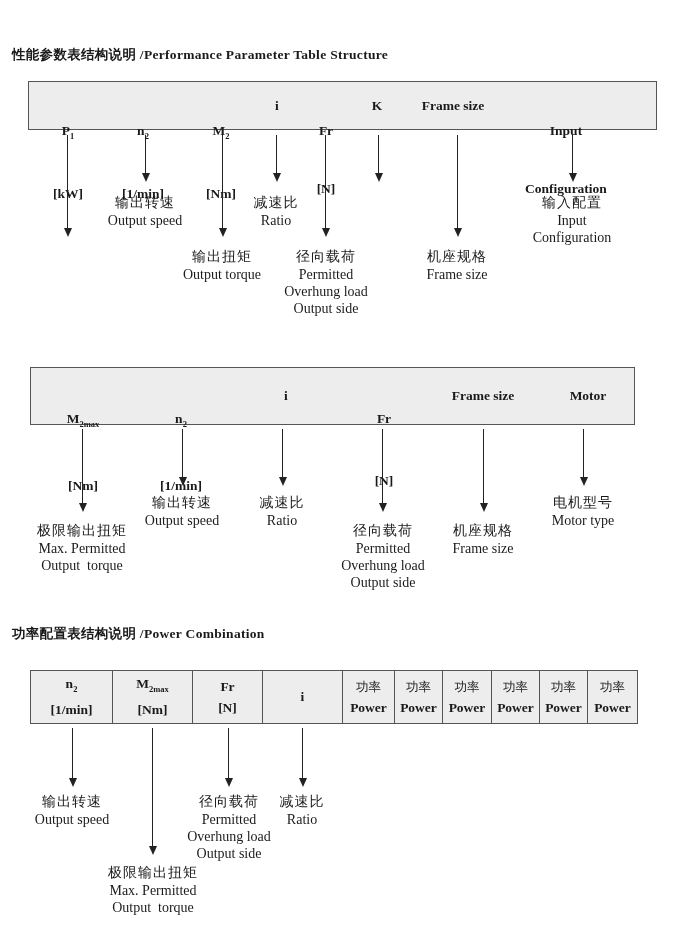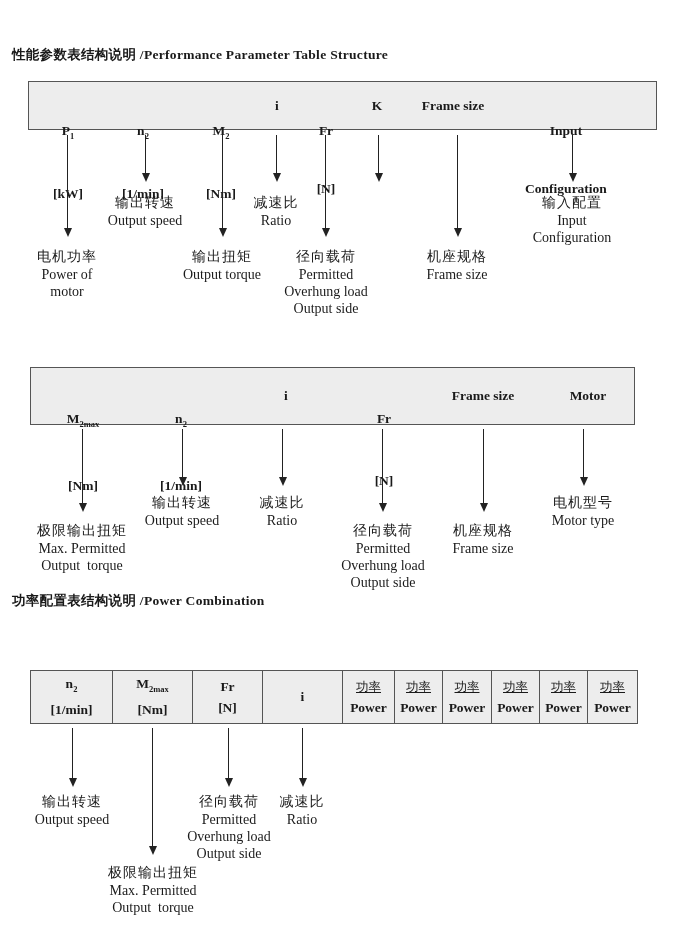--- a/index.html
+++ b/index.html
@@ -19,21 +19,21 @@
   .hc.two .l2{margin-top:6px;}
   .tbl2 .hc.two .l2{margin-top:10px;}
   .hc.mid{top:50%;transform:translate(-50%,-50%);}
   .tbl3{display:flex;flex-direction:row;align-items:stretch;}
   .t3c{box-sizing:border-box;border-right:1px solid #555;display:flex;flex-direction:column;
        justify-content:center;align-items:center;text-align:center;white-space:pre;}
   .t3c:last-child{border-right:none;}
   .t3c .l1,.t3c .l2{font-weight:bold;font-size:13.5px;line-height:16px;}
   .t3c .l2{margin-top:5px;}
   .t3c sub{font-size:8.5px;}
-  .zhreg{font-weight:normal !important;font-size:12.5px !important;text-decoration:underline;}
+  .zhreg{font-weight:normal !important;font-size:12.5px !important;}
   
   .arrow{position:absolute;width:1px;background:#222;}
   .arrow::after{content:"";position:absolute;left:50%;top:100%;transform:translateX(-50%);
        width:0;height:0;border-left:4.5px solid transparent;border-right:4.5px solid transparent;
        border-top:9px solid #222;}
   
   .albl{position:absolute;transform:translateX(-50%);text-align:center;}
   .albl .zh{font-size:14px;line-height:18px;letter-spacing:1px;white-space:pre;}
   .albl .en{font-size:14px;line-height:17px;white-space:pre;}
 </style>
@@ -79,25 +79,20 @@
 
   <div class="arrow" style="left:67px;top:135px;height:93px"></div>
   <div class="arrow" style="left:145px;top:135px;height:38px"></div>
   <div class="arrow" style="left:222px;top:135px;height:93px"></div>
   <div class="arrow" style="left:276px;top:135px;height:38px"></div>
   <div class="arrow" style="left:325px;top:135px;height:93px"></div>
   <div class="arrow" style="left:378px;top:135px;height:38px"></div>
   <div class="arrow" style="left:457px;top:135px;height:93px"></div>
   <div class="arrow" style="left:572px;top:135px;height:38px"></div>
 
-  <div class="albl" style="left:67px;top:248px">
-    <div class="zh">电机功率</div>
-    <div class="en">Power of</div>
-    <div class="en">motor</div>
-  </div>
   <div class="albl" style="left:145px;top:194px">
     <div class="zh">输出转速</div>
     <div class="en">Output speed</div>
   </div>
   <div class="albl" style="left:222px;top:248px">
     <div class="zh">输出扭矩</div>
     <div class="en">Output torque</div>
   </div>
   <div class="albl" style="left:276px;top:194px">
     <div class="zh">减速比</div>
@@ -172,21 +167,21 @@
   </div>
   <div class="albl" style="left:483px;top:522px">
     <div class="zh">机座规格</div>
     <div class="en">Frame size</div>
   </div>
   <div class="albl" style="left:583px;top:494px">
     <div class="zh">电机型号</div>
     <div class="en">Motor type</div>
   </div>
 
-  <div class="shead" style="top:592px">功率配置表结构说明 /Power Combination</div>
+  <div class="shead" style="top:625px">功率配置表结构说明 /Power Combination</div>
 
   <div class="tbl tbl3" style="left:30px;top:670px;width:608px;height:54px">
     <div class="t3c" style="width:82px">
       <div class="l1"><span>n</span><sub>2</sub></div>
       <div class="l2">[1/min]</div>
     </div>
     <div class="t3c" style="width:80px">
       <div class="l1"><span>M</span><sub>2max</sub></div>
       <div class="l2">[Nm]</div>
     </div>

